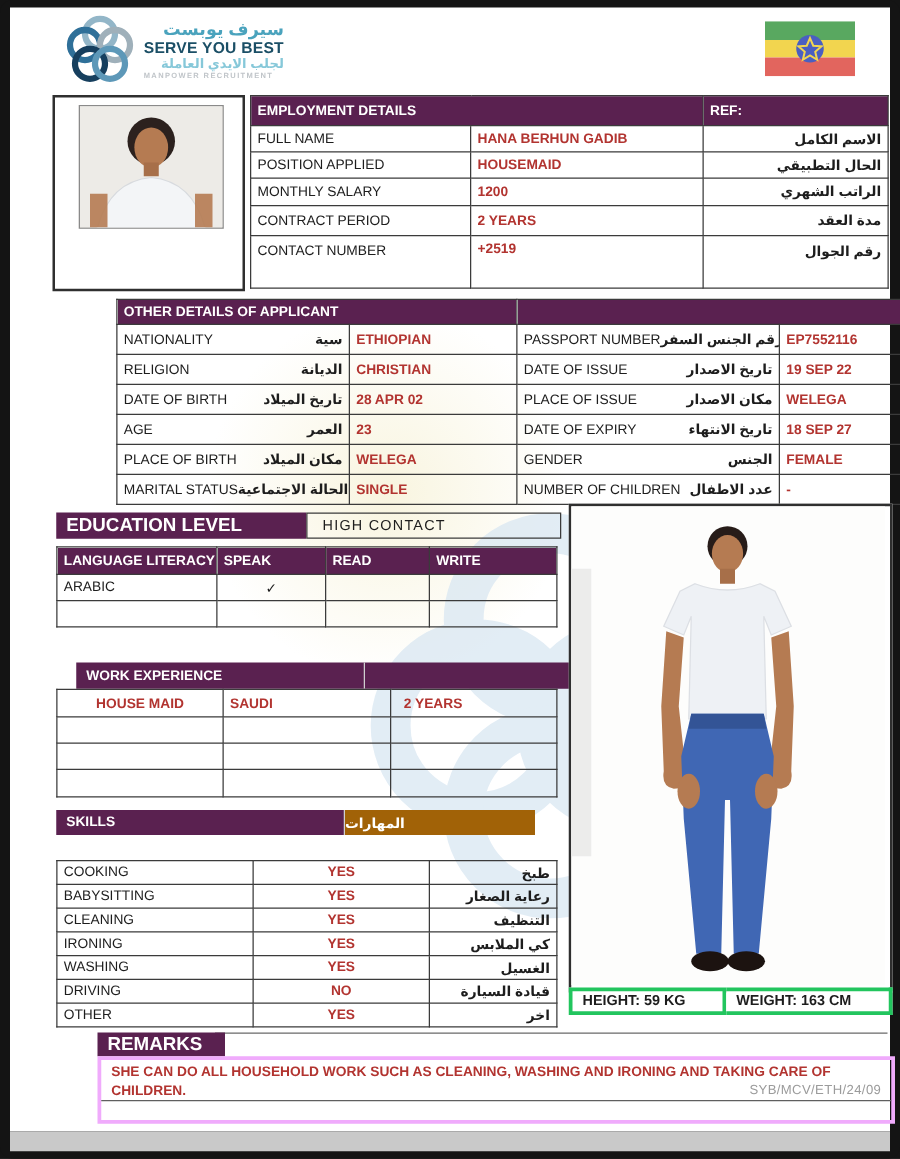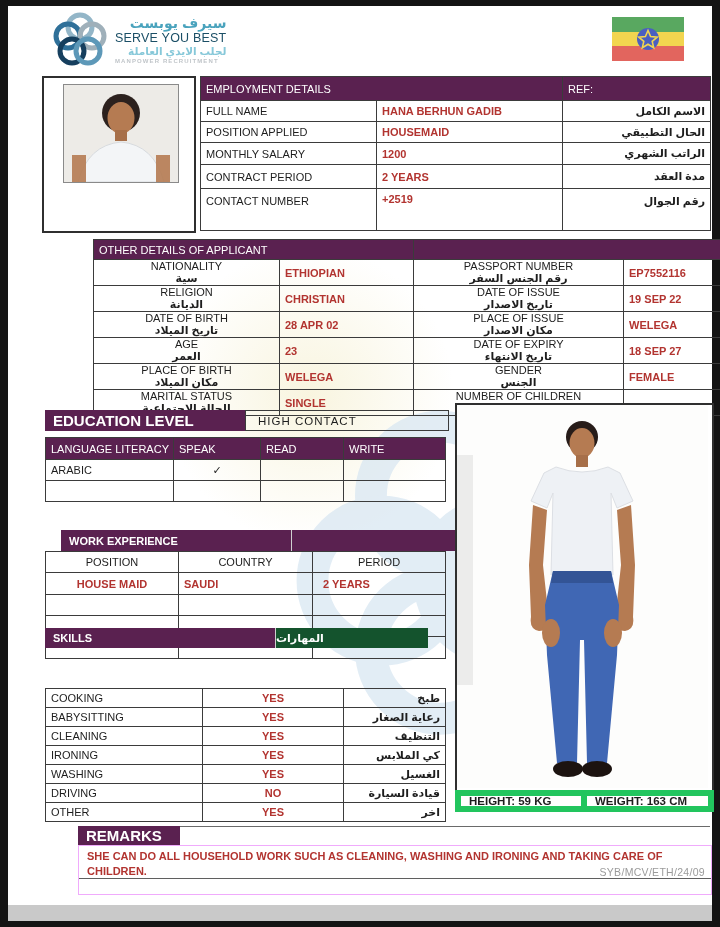--- a/index.html
+++ b/index.html
@@ -7,65 +7,65 @@
           font-family:"Liberation Sans","DejaVu Sans",sans-serif;color:#1d1d1d;}
   .paper{position:absolute;left:8px;top:6px;width:704px;height:899px;background:#ffffff;}
   .edge-strip{position:absolute;left:8px;top:905px;width:704px;height:16px;background:#c9c9c9;}
   .wm{position:absolute;pointer-events:none;}
   .wm-yellow{position:absolute;left:160px;top:240px;width:300px;height:310px;border-radius:50%;
              background:radial-gradient(ellipse at center,#f3ecc5 0%,rgba(243,236,197,0) 68%);opacity:.55;pointer-events:none;}
 
   
   .logo{position:absolute;left:50px;top:10px;display:flex;align-items:center;gap:5px;}
   .lt-ar{color:#4aa3bd;font-size:14px;font-weight:bold;direction:rtl;line-height:15px;}
-  .lt-en{color:#1b4f66;font-size:12.5px;font-weight:normal;letter-spacing:.2px;line-height:14px;}
+  .lt-en{color:#1b4f66;font-size:12.5px;font-weight:bold;letter-spacing:.2px;line-height:14px;}
   .lt-ar2{color:#86c8d9;font-size:10.5px;font-weight:bold;direction:rtl;line-height:12px;}
   .lt-en2{color:#c0c5c9;font-size:6px;font-weight:bold;letter-spacing:1.1px;line-height:8px;}
   .flag{position:absolute;left:612px;top:17px;}
 
   
   table.grid{border-collapse:collapse;table-layout:fixed;}
   table.grid td{border:1px solid #3b3b3b;font-size:11px;padding:0 5px;overflow:hidden;white-space:nowrap;}
-  .hdr{background:#5a2150;color:#ffffff;font-weight:normal;}
+  .hdr{background:#5a2150;color:#ffffff;font-weight:bold;}
   .val{color:#b23430;font-weight:bold;}
   .ar{text-align:right;direction:rtl;font-weight:bold;font-size:11px;}
   .bar{background:#5a2150;color:#fff;font-weight:bold;font-size:15px;display:flex;align-items:center;}
 
   .photo-box{position:absolute;left:42px;top:76px;width:150px;height:153px;border:2px solid #2f2f2f;background:#fff;}
   .photo-inner{position:absolute;left:19px;top:6px;width:114px;height:97px;border:1px solid #8a8a8a;background:#edebe7;}
 
   .emp-table{position:absolute;left:200px;top:76px;width:510px;}
 
   .other-table{position:absolute;left:45px;top:239px;width:665px;margin-left:48px;}
-  .od-lbl{display:flex;justify-content:space-between;align-items:center;flex-direction:column;}
+  .od-lbl{display:flex;justify-content:space-between;align-items:center;}
 
   .edu{position:absolute;left:45px;top:410px;display:flex;height:21px;}
   .edu .bar{width:192px;padding-left:8px;}
   .edu-val{width:190px;border:1px solid #3b3b3b;font-size:11.5px;display:flex;align-items:center;padding-left:12px;letter-spacing:1px;background:transparent;}
 
   .lang-table{position:absolute;left:45px;top:437px;width:400px;}
   .work-bar{position:absolute;left:45px;top:530px;width:400px;height:21px;display:flex;padding-left:16px;}
   .work-bar .seg1{width:222px;background:#5a2150;color:#fff;font-weight:bold;font-size:11px;display:flex;align-items:center;padding-left:8px;border-right:1px solid #cfcfcf;}
   .work-bar .seg2{flex:1;background:#5a2150;}
   .work-table{position:absolute;left:45px;top:551px;width:400px;}
 
-  .skills-bar{position:absolute;left:45px;top:628px;width:383px;height:20px;display:flex;}
+  .skills-bar{position:absolute;left:45px;top:648px;width:383px;height:20px;display:flex;}
   .skills-bar .seg1{width:222px;background:#5a2150;color:#fff;font-weight:bold;font-size:11px;display:flex;align-items:center;padding-left:8px;border-right:1px solid #cfcfcf;}
-  .skills-bar .seg2{flex:1;background:#14532d;color:#fff;font-weight:bold;font-size:11px;display:flex;align-items:center;justify-content:flex-end;padding-right:16px;direction:rtl;}
+  .skills-bar .seg2{flex:1;background:#a16207;color:#fff;font-weight:bold;font-size:11px;display:flex;align-items:center;justify-content:flex-end;padding-right:16px;direction:rtl;}
   .skills-table{position:absolute;left:45px;top:688px;width:400px;}
 
   .body-box{position:absolute;left:455px;top:403px;width:255px;height:387px;border:2px solid #2f2f2f;background:#fff;}
   .hw-row{position:absolute;left:455px;top:790px;width:259px;height:22px;display:flex;}
-  .hw-cell{border:6px solid #22c55e;font-size:11.5px;font-weight:bold;display:flex;align-items:center;padding-left:8px;background:#fff;}
+  .hw-cell{border:3px solid #22c55e;font-size:11.5px;font-weight:bold;display:flex;align-items:center;padding-left:8px;background:#fff;}
   .hw-cell.h{width:112px;}
   .hw-cell.w{flex:1;border-left:none;}
 
   .remarks-topline{position:absolute;left:172px;top:826px;width:538px;border-top:1px solid #6a6a6a;}
   .remarks-hdr{position:absolute;left:78px;top:826px;width:94px;height:19px;}
-  .remarks-box{position:absolute;left:78px;top:845px;width:632px;height:48px;border:1px solid #f0abfc;}
+  .remarks-box{position:absolute;left:78px;top:845px;width:632px;height:48px;border:3px solid #f0abfc;}
   .remarks-text{position:absolute;left:8px;top:3px;width:600px;color:#b23430;font-weight:bold;font-size:11px;line-height:15px;}
   .remarks-divider{position:absolute;left:0;top:32px;width:100%;border-top:1px solid #5f5f5f;}
   .doc-code{position:absolute;left:500px;top:866px;width:205px;text-align:right;color:#9b9b9b;font-size:10.5px;letter-spacing:.3px;}
 
   td.center{text-align:center;}
   .chk{font-size:12px;text-align:center;}
 </style>
 </head>
 <body>
 
@@ -310,25 +310,20 @@
     <div class="seg1">WORK EXPERIENCE</div>
     <div class="seg2"></div>
   </div>
   <table class="grid work-table">
     <colgroup>
         <col style="width:133px">
         <col style="width:134px">
         <col style="width:133px">
       </colgroup>
     <tbody>
-        <tr style="height:21px">
-      <td class="center">POSITION</td>
-      <td class="center">COUNTRY</td>
-      <td class="center">PERIOD</td>
-    </tr>
     <tr style="height:22px">
       <td class="val center">HOUSE MAID</td>
       <td class="val">SAUDI</td>
       <td class="val" style="padding-left:10px">2 YEARS</td>
     </tr>
     <tr style="height:21px">
       <td></td>
       <td></td>
       <td></td>
     </tr>

